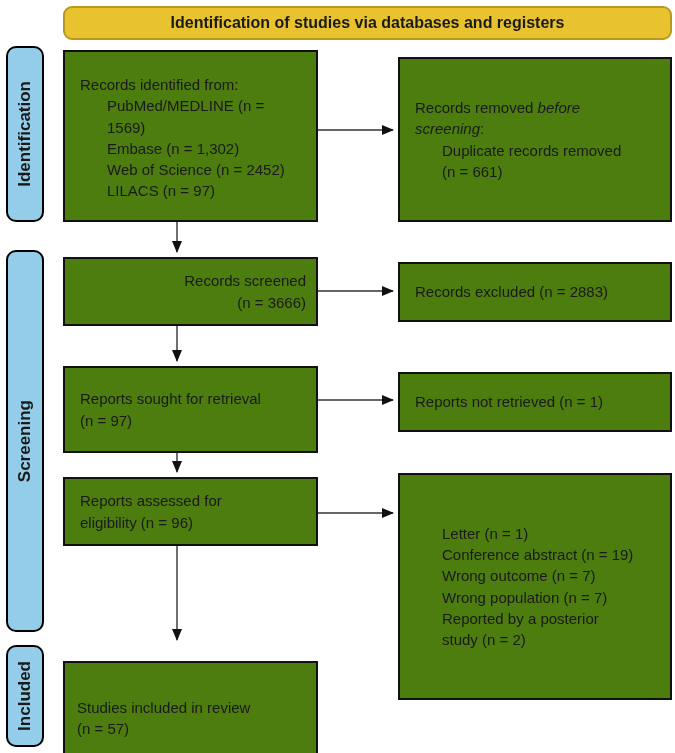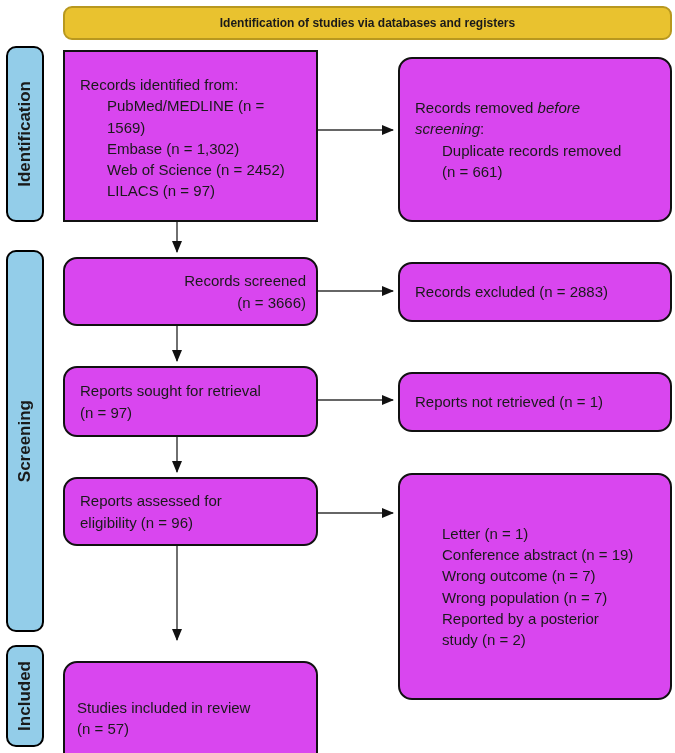--- a/index.html
+++ b/index.html
@@ -32,21 +32,21 @@
     position: absolute;
     left: 63px; top: 6px;
     width: 609px; height: 34px;
     background: var(--banner-fill);
     border: 2px solid var(--banner-border);
     border-radius: 9px;
     display: flex;
     align-items: center;
     justify-content: center;
     font-weight: bold;
-    font-size: 12px;
+    font-size: 16px;
   }
   .stage {
     position: absolute;
     left: 6px;
     width: 38px;
     background: var(--stage-fill);
     border: 2px solid #000000;
     border-radius: 10px;
     display: flex;
     align-items: center;
@@ -57,38 +57,37 @@
     transform: rotate(180deg);
     font-weight: bold;
     font-size: 17px;
     white-space: nowrap;
   }
   .stage-identification { top: 46px;  height: 176px; }
   .stage-screening      { top: 250px; height: 382px; }
   .stage-included       { top: 645px; height: 102px; }
   .box {
     position: absolute;
-    background: #d946ef;
+    background: #4d7c0f;
     border: 2px solid var(--box-border);
     font-size: 15px;
     line-height: 1.42;
   }
   .box.center {
     display: flex;
     flex-direction: column;
     justify-content: center;
-    border-radius: 14px;
   }
   .col-left  { left: 63px;  width: 255px; }
   .col-right { left: 398px; width: 274px; }
   .box-records-identified   { top: 50px;  height: 172px; padding: 22px 10px 10px 15px; }
   .box-records-removed      { top: 57px;  height: 165px; padding: 6px 10px 6px 15px; }
   .box-records-screened     { top: 257px; height: 69px;  padding: 4px 10px 4px 15px; text-align: right; }
   .box-records-excluded     { top: 262px; height: 60px;  padding: 4px 10px 4px 15px; }
-  .box-reports-sought       { top: 366px; height: 71px;  padding: 4px 10px 4px 15px; }
+  .box-reports-sought       { top: 366px; height: 87px;  padding: 4px 10px 4px 15px; }
   .box-reports-not-retrieved{ top: 372px; height: 60px;  padding: 4px 10px 4px 15px; }
   .box-reports-assessed     { top: 477px; height: 69px;  padding: 4px 10px 4px 15px; }
   .box-reports-excluded     { top: 473px; height: 227px; padding: 6px 8px 6px 15px; }
   .box-studies-included     { top: 645px; height: 124px; padding: 4px 10px 14px 12px; margin-top: 16px; }
   .box-text { white-space: pre-line; }
   .indent-list .item {
     padding-left: 27px;
     white-space: pre-line;
   }
   em.it { font-style: italic; }

